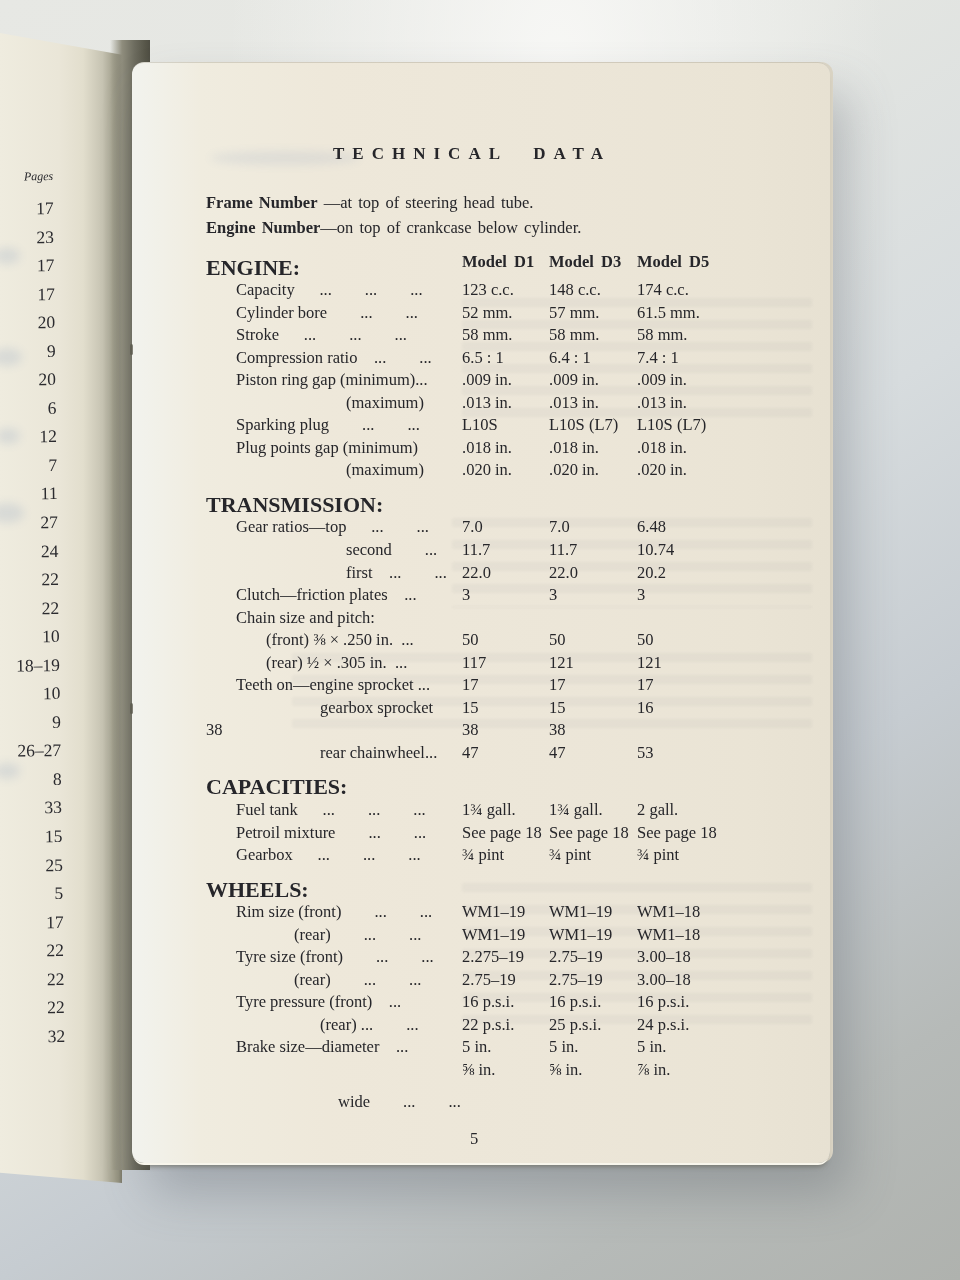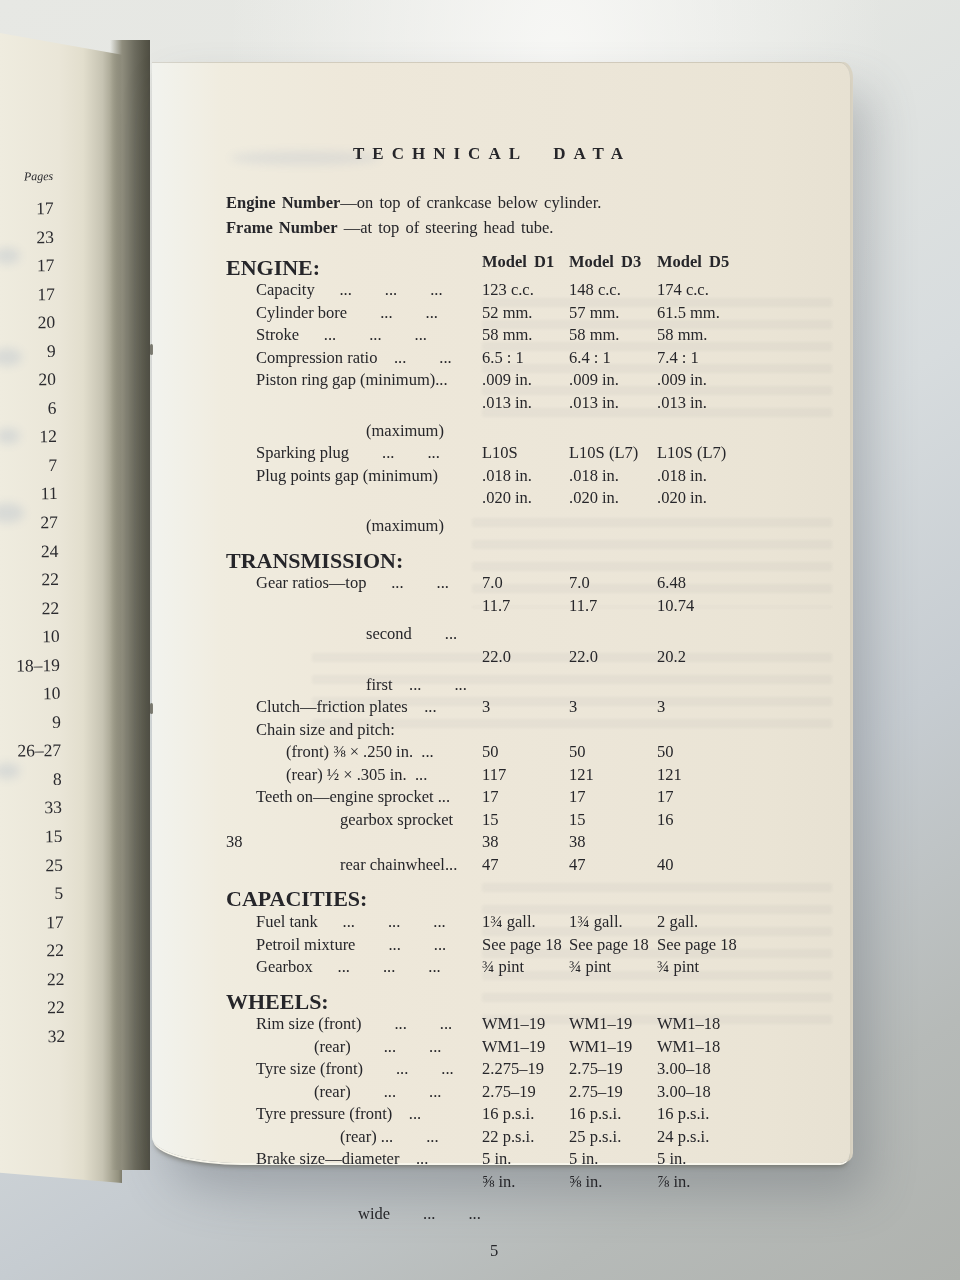--- a/index.html
+++ b/index.html
@@ -26,31 +26,32 @@
   }
   .pages-header{font-style:italic;font-size:12px;line-height:26px;margin-bottom:5px;}
   .pnum{font-size:17.5px;line-height:28.55px;white-space:nowrap;}
   
   .gutter{
     position:absolute;left:110px;top:40px;width:40px;height:1130px;
     background:linear-gradient(90deg,rgba(150,148,132,0) 0%,#8f8d7d 30%,#6c6b5e 62%,#575649 88%,#4e4d42 100%);
   }
   
   .right-page{
-    position:absolute;left:152px;top:62px;width:698px;height:1100px;
+    position:absolute;left:132px;top:62px;width:698px;height:1100px;
     background:linear-gradient(90deg,#f2f3ee 0%,#f0ecdf 10%,#eee8da 28%,#ece6d8 62%,#eae4d5 88%,#e7e1d2 100%);
     border-top-right-radius:10px 16px;
     border-bottom-left-radius:90px 26px;
     border-bottom-right-radius:10px;
     border-top:1px solid rgba(145,140,122,.30);
     box-shadow:
       0 3px 0 -1px #f8f6ec,
       0 7px 4px -3px rgba(96,94,82,.55),
       3px 0 0 0 #d9d3c3,
       18px 30px 48px rgba(86,92,100,.33);
+    border-radius: 12px;
   }
   .staple{position:absolute;width:3px;height:11px;background:#5a584c;border-radius:2px;opacity:.75;}
   
   .ghost{
     position:absolute;pointer-events:none;filter:blur(1.5px);
     background:repeating-linear-gradient(180deg,rgba(72,78,95,.10) 0 9px,rgba(72,78,95,0) 9px 22px);
     opacity:.45;
   }
   .smudge{position:absolute;background:#5272a8;opacity:.14;filter:blur(5px);border-radius:50%;pointer-events:none;}
   
@@ -65,21 +66,21 @@
   .spec-table{margin-top:11px;}
   .row{display:grid;grid-template-columns:256px 87px 88px auto;}
   .row span{line-height:22.55px;font-size:16.5px;white-space:nowrap;overflow:visible;}
   .model-row span{font-weight:bold;word-spacing:3px;}
   .section-heading{
     font-weight:bold;font-size:22px;line-height:22.5px;margin-top:12px;
   }
   .section-heading.pull-up{margin-top:-17px;}
   .lbl{display:block;}
   .ind0{padding-left:30px;} .ind1{padding-left:60px;} .ind2{padding-left:88px;}
-  .ind3{padding-left:114px;} .ind4{padding-left:132px;margin-top:32px;} .ind5{padding-left:140px;margin-top:28px;}
+  .ind3{padding-left:114px;} .ind4{padding-left:132px;margin-top:32px;} .ind5{padding-left:140px;}
   .folio{font-size:16.5px;text-align:center;padding-right:26px;margin-top:15px;}
 </style>
 </head>
 <body>
 
 <div class="photo">
 
   <div class="left-page">
     <span class="smudge" style="left:-6px;top:215px;width:26px;height:16px;"></span>
     <span class="smudge" style="left:-8px;top:315px;width:30px;height:18px;"></span>
@@ -134,24 +135,24 @@
     <div class="ghost" style="left:330px;top:235px;width:350px;height:120px;"></div>
     <div class="ghost" style="left:320px;top:455px;width:360px;height:90px;"></div>
     <div class="ghost" style="left:160px;top:590px;width:520px;height:80px;"></div>
     <div class="ghost" style="left:330px;top:820px;width:350px;height:150px;"></div>
 
     <div class="content">
       <h1 class="title">TECHNICAL DATA</h1>
 
       <div class="intro">
         <div>
-          <span class="term">Engine Number</span><span>—on top of crankcase below cylinder.</span>
+          <span class="term">Frame Number</span><span> —at top of steering head tube.</span>
         </div>
         <div>
-          <span class="term">Frame Number</span><span> —at top of steering head tube.</span>
+          <span class="term">Engine Number</span><span>—on top of crankcase below cylinder.</span>
         </div>
       </div>
 
       <div class="spec-table">
           <div class="row model-row">
             <span class="lbl"></span>
             <span>Model D1</span>
             <span>Model D3</span>
             <span>Model D5</span>
           </div>
@@ -267,21 +268,21 @@
           </div>
           <div class="row">
             <span>38</span>
             <span>38</span>
             <span>38</span>
           </div>
           <div class="row">
             <span class="lbl ind3">rear chainwheel...</span>
             <span>47</span>
             <span>47</span>
-            <span>40</span>
+            <span>53</span>
           </div>
           <div class="section-heading">CAPACITIES:</div>
           <div class="row">
             <span class="lbl ind0">Fuel tank  ...  ...  ...</span>
             <span>1¾ gall.</span>
             <span>1¾ gall.</span>
             <span>2 gall.</span>
           </div>
           <div class="row">
             <span class="lbl ind0">Petroil mixture  ...  ...</span>

